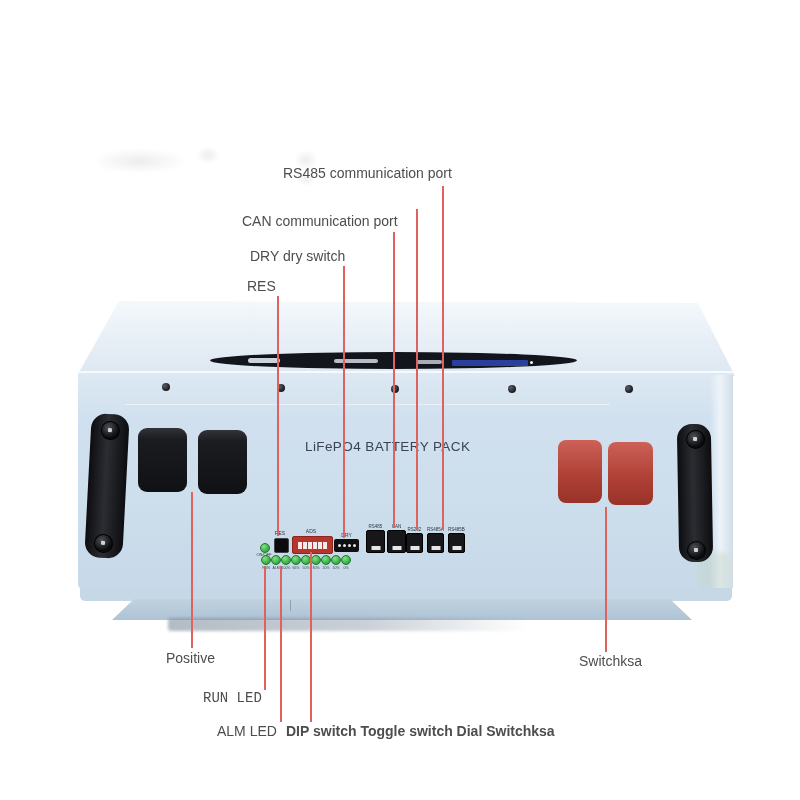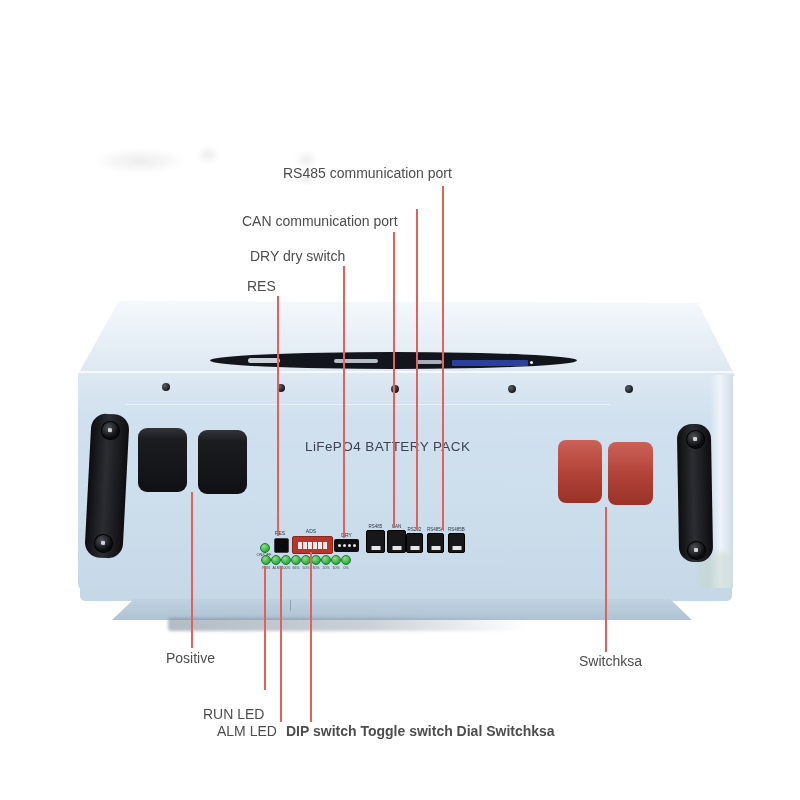--- a/index.html
+++ b/index.html
@@ -247,18 +247,18 @@
   <div class="abs lline" style="left:264px;top:566px;height:124px;"></div>
   <div class="abs lline" style="left:280px;top:566px;height:156px;"></div>
   <div class="abs lline" style="left:310px;top:552px;height:170px;"></div>
   <div class="abs lline" style="left:605px;top:507px;height:145px;"></div>
 
   <div class="abs callout" style="left:283px;top:165px;">RS485 communication port</div>
   <div class="abs callout" style="left:242px;top:213px;text-align:right;">CAN communication port</div>
   <div class="abs callout" style="left:250px;top:248px;">DRY dry switch</div>
   <div class="abs callout" style="left:247px;top:278px;">RES</div>
   <div class="abs callout" style="left:166px;top:650px;">Positive</div>
-  <div class="abs callout" style="left:203px;top:706px;">RUN LED</div>
+  <div class="abs callout" style="left:203px;top:690px;font-family:Liberation Mono, monospace;">RUN LED</div>
   <div class="abs callout" style="left:217px;top:723px;">ALM LED</div>
   <div class="abs callout" style="left:286px;top:723px;font-weight:bold;">DIP switch Toggle switch Dial Switchksa</div>
   <div class="abs callout" style="left:579px;top:653px;">Switchksa</div>
 
 </div>
 
 </body></html>

